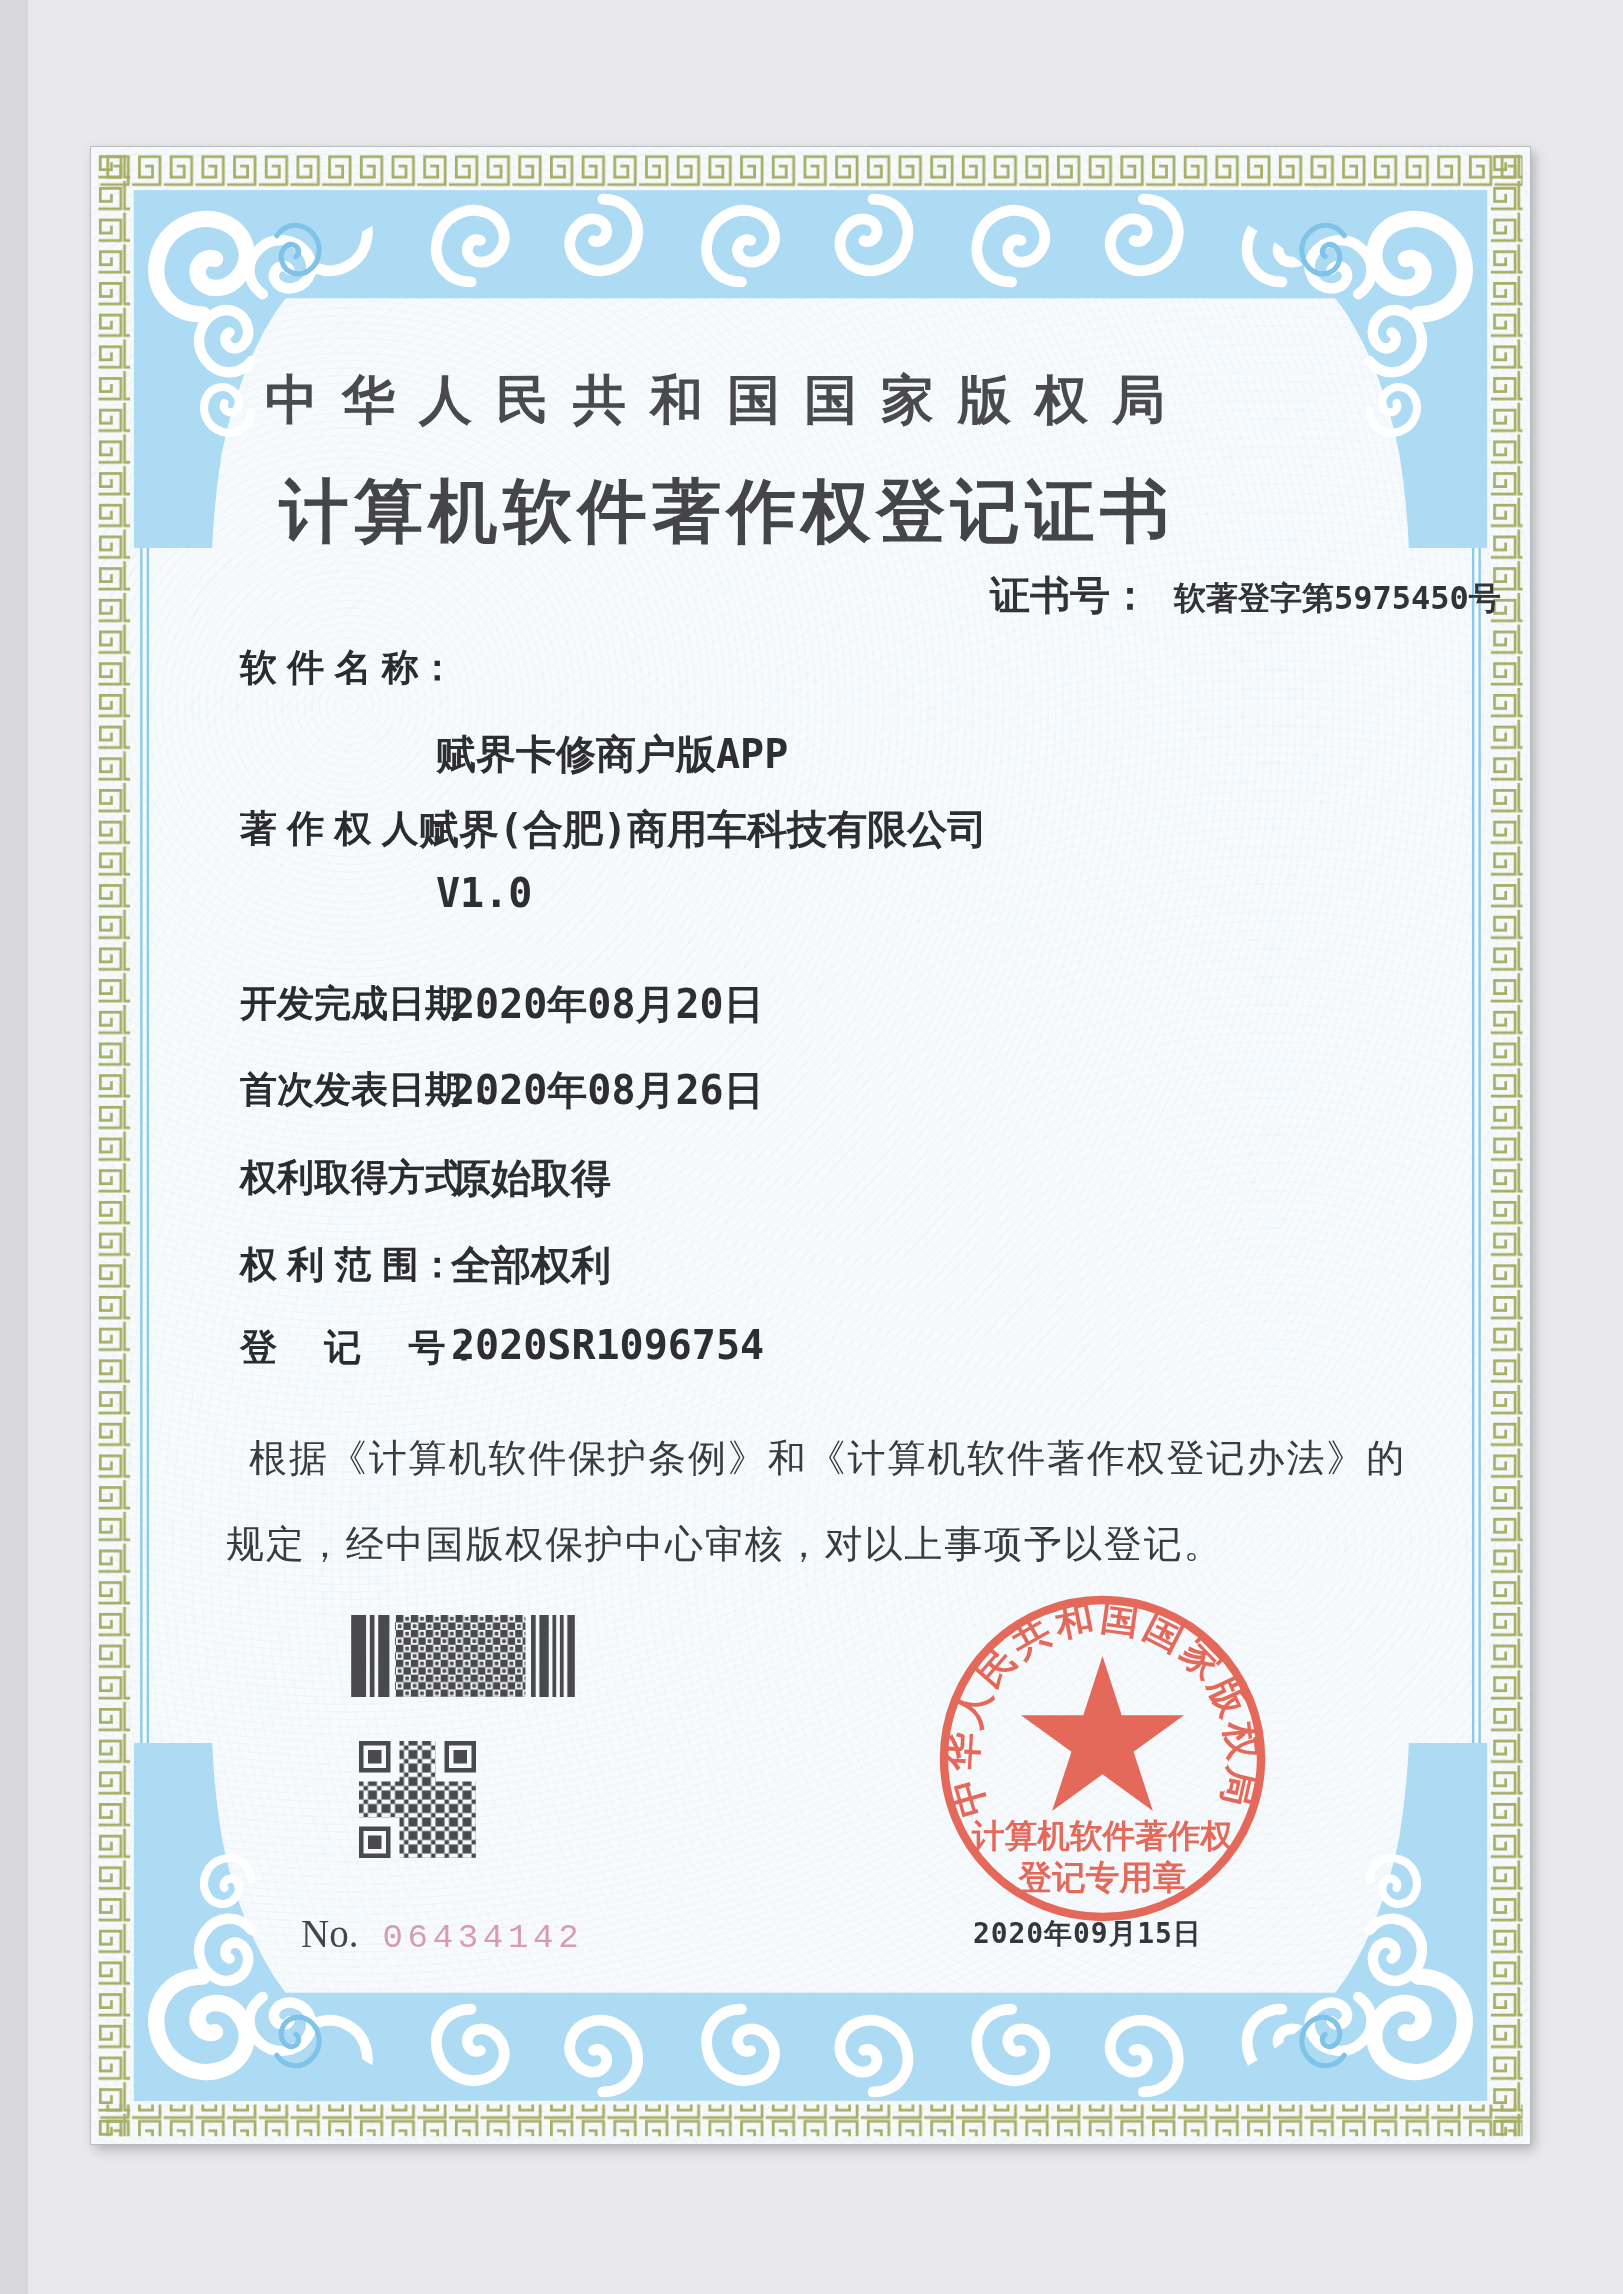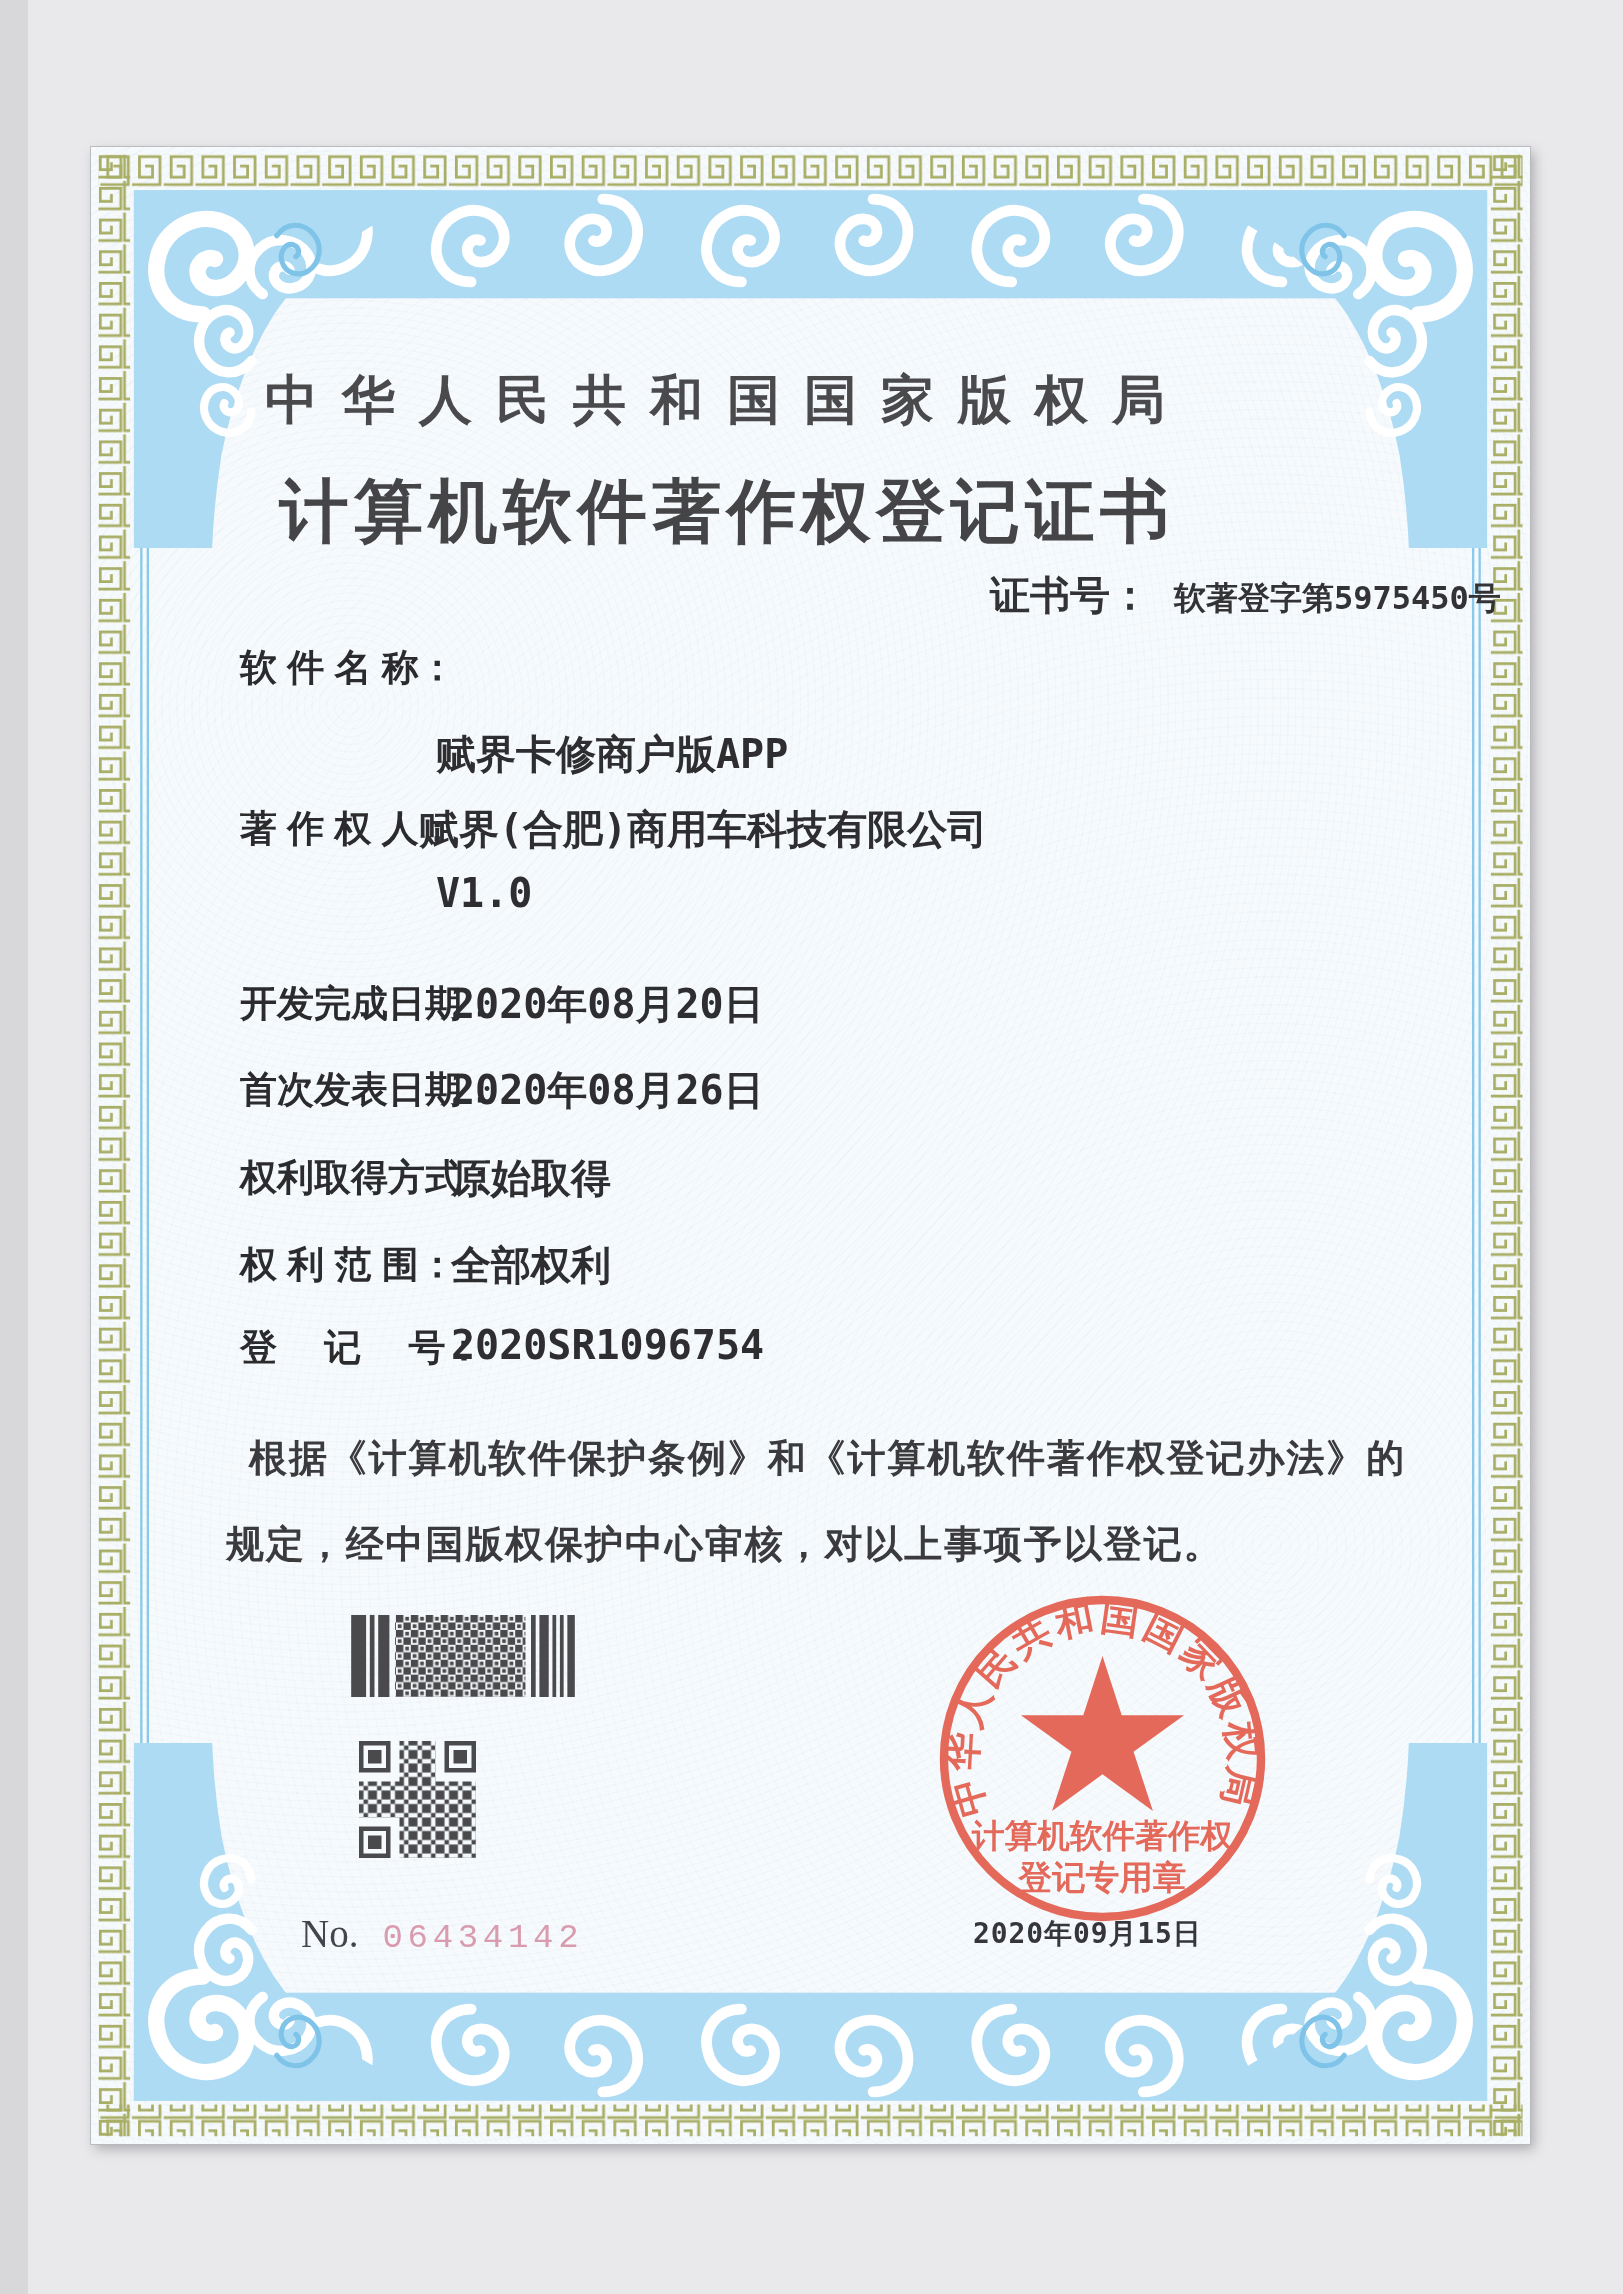--- a/index.html
+++ b/index.html
@@ -20,21 +20,21 @@
   .cert-title{left:0;top:319px;width:1272px;text-align:center;
               font-family:Liberation Serif, serif;font-weight:700;font-size:69px;
               letter-spacing:5.6px;color:#454547;white-space:nowrap;}
   .cert-no{left:899px;top:421px;display:flex;gap:24px;align-items:baseline;}
   .cert-no-label{font-weight:700;font-size:40px;color:#333336;white-space:pre;}
   .cert-no-value{font-family:"DejaVu Sans Mono",monospace;font-weight:700;font-size:32px;color:#333336;}
   .flabel{position:absolute;left:149px;font-weight:700;font-size:37px;color:#2b2b2d;white-space:pre;}
   .fvalue{position:absolute;font-family:"DejaVu Sans Mono",monospace;font-weight:700;
           font-size:40px;color:#2e2e30;white-space:pre;}
   .fvalue .vline{height:47px;line-height:47px;}
-  .statement{position:absolute;font-family:"Liberation Serif",serif;font-weight:700;
+  .statement{position:absolute;font-family:"Liberation Serif",serif;font-weight:400;
              font-size:38px;letter-spacing:1.9px;color:#3b3b3d;white-space:nowrap;}
   .serial{left:210px;top:1764px;display:flex;gap:24px;align-items:baseline;}
   .serial-label{font-family:"Liberation Serif",serif;font-size:39px;color:#45454e;}
   .serial-value{font-family:"Liberation Mono",monospace;font-size:34px;letter-spacing:4.7px;color:#d89cae;}
   .issue-date{left:882px;top:1768px;font-family:"DejaVu Sans Mono","Liberation Sans",monospace;
               font-weight:700;font-size:28px;letter-spacing:0.9px;color:#35353b;white-space:nowrap;}
   svg text{font-family:"Liberation Sans",sans-serif;}
 </style>
 </head>
 <body>

